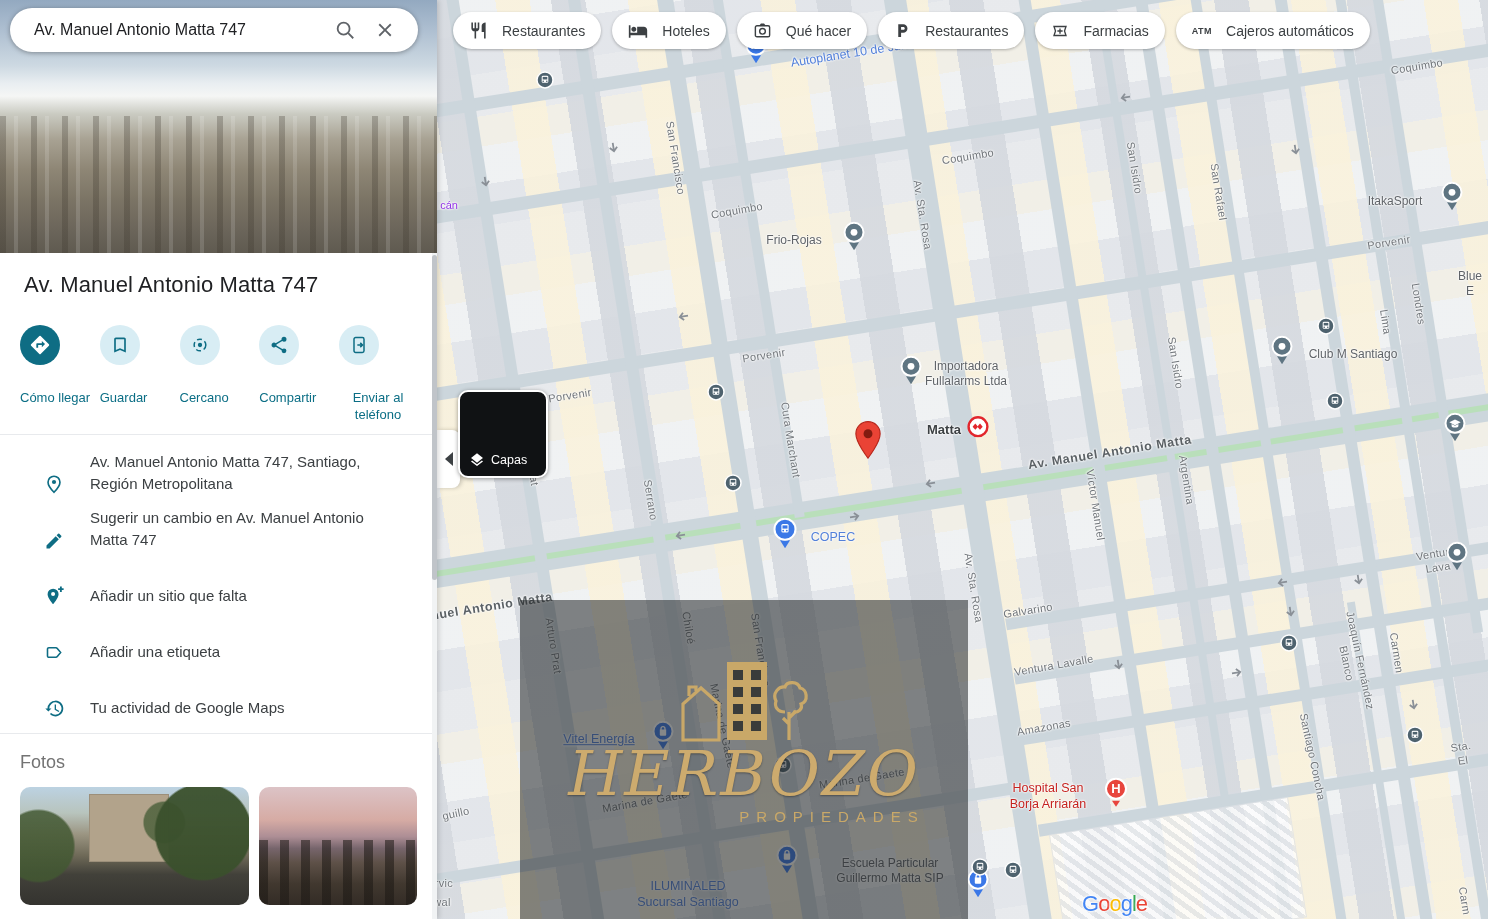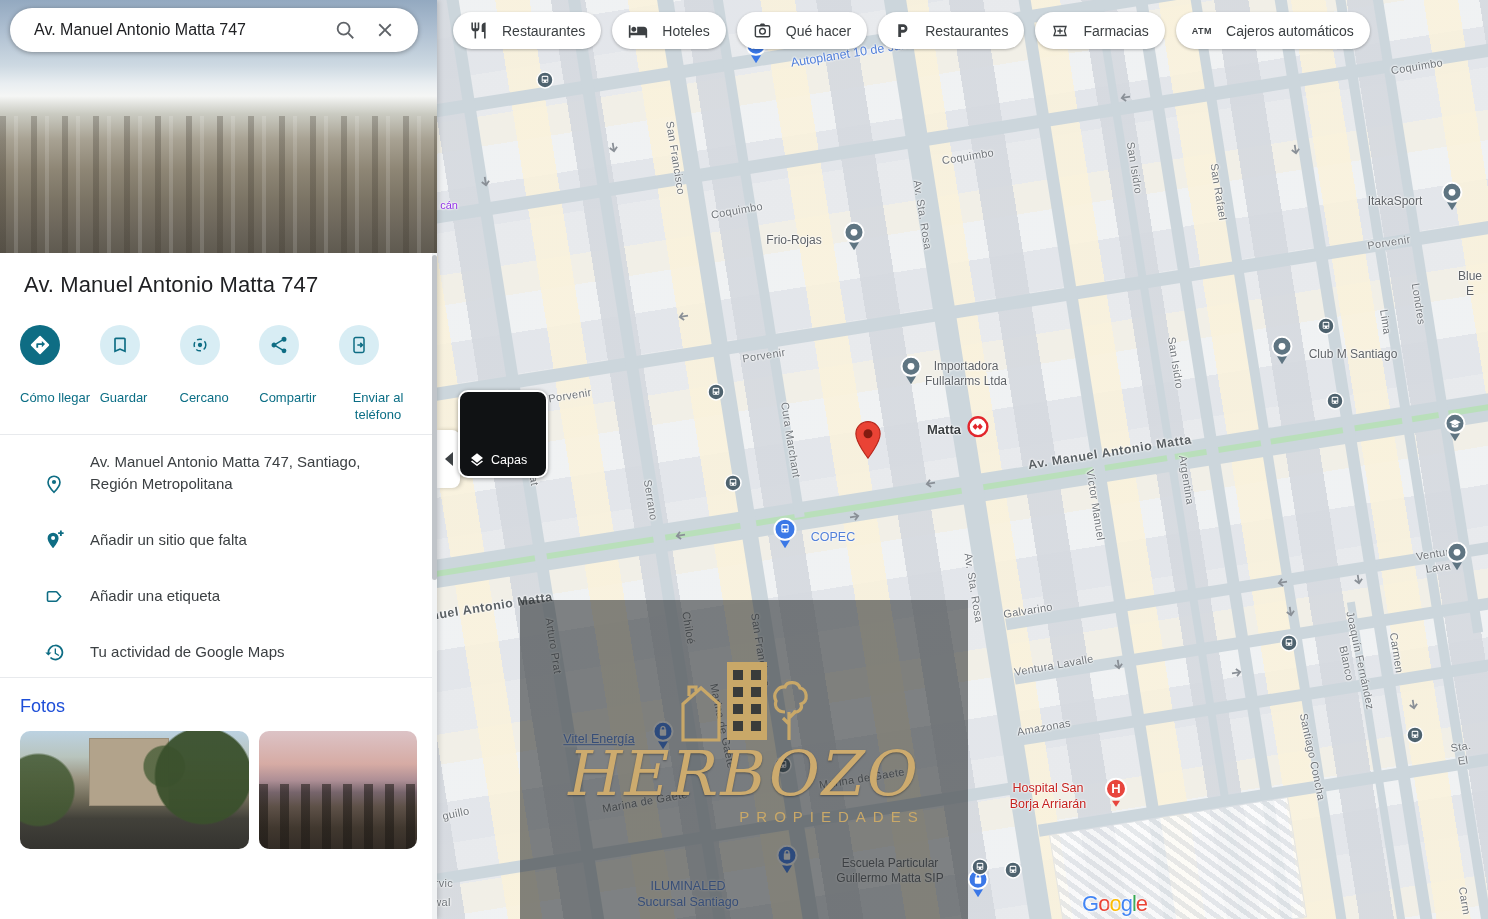--- a/index.html
+++ b/index.html
@@ -64,21 +64,21 @@
   .divider{height:1px;background:#e8eaed;margin:0}
   .actions{display:flex;justify-content:space-between;padding:12px 20px 10px;}
   .action{display:flex;flex-direction:column;align-items:flex-start;gap:25px;width:78px;cursor:pointer;background:none;border:none;padding:0}
   .acirc{width:40px;height:40px;border-radius:50%;background:#d8edf4;display:flex;align-items:center;justify-content:center}
   .acirc.primary{background:#0e6d84}
   .alabel{font-size:13px;color:#0b6e85;line-height:1.3;text-align:center}
   .details{padding:10px 0 8px}
   .drow{display:flex;align-items:flex-end;min-height:44px;padding:6px 18px;cursor:pointer}
   .dicon{width:72px;display:flex;justify-content:center;flex:none}
   .dtext{font-size:15px;color:#3c4043;line-height:1.45;padding-right:34px}
-  .photos-h{font-size:18px;font-weight:500;color:#1d4ed8;margin:0;padding:18px 20px 14px}
+  .photos-h{font-size:18px;font-weight:500;color:#737373;margin:0;padding:18px 20px 14px}
   .photos{display:flex;gap:10px;padding:0 20px}
   .thumb{height:118px;border-radius:10px;position:relative;overflow:hidden;cursor:pointer}
   .thumb-street{flex:1.45;background:linear-gradient(180deg,#bcd2e2 0%,#b8c4bd 22%,#9b9582 40%,#6f6a58 58%,#42413a 74%,#34332f 100%)}
   .thumb-street::after{content:"";position:absolute;left:30%;top:6%;width:35%;height:58%;background:#b2a38b;box-shadow:inset 0 0 0 1px rgba(0,0,0,.12)}
   .thumb-street::before{content:"";position:absolute;inset:0;z-index:1;background:
       radial-gradient(circle at 80% 38%, rgba(58,80,44,.95) 0 24%, rgba(0,0,0,0) 25%),
       radial-gradient(circle at 8% 50%, rgba(66,88,50,.85) 0 16%, rgba(0,0,0,0) 17%),
       radial-gradient(circle at 63% 30%, rgba(72,94,56,.8) 0 12%, rgba(0,0,0,0) 13%)}
   .thumb-skyline{flex:1;background:linear-gradient(180deg,#dcc3c6 0%,#d6aba4 28%,#ad8e95 42%,#77656c 52%,#5e5148 64%,#41382f 82%,#332c26 100%)}
   .thumb-skyline::after{content:"";position:absolute;left:0;right:0;top:45%;bottom:0;
@@ -531,20 +531,28 @@
         <span class="dicon">
           <svg width="22" height="22" viewBox="0 0 24 24" fill="none" stroke="#0e6d84" stroke-width="1.8">
             <path d="M12 21s-6.5-6.6-6.5-11a6.5 6.5 0 1 1 13 0c0 4.4-6.5 11-6.5 11z"></path>
             <circle cx="12" cy="9.8" r="2.3" fill="#0e6d84" stroke="none"></circle>
           </svg>
         </span>
         <span class="dtext">Av. Manuel Antonio Matta 747, Santiago, Región Metropolitana</span>
       </div>
       <div class="drow">
         <span class="dicon">
+          <svg width="20" height="20" viewBox="0 0 24 24" fill="#0e6d84">
+            <path d="M3 17.25V21h3.75L17.81 9.94l-3.75-3.75L3 17.25zM20.71 7.04c.39-.39.39-1.02 0-1.41l-2.34-2.34a.996.996 0 0 0-1.41 0l-1.83 1.83 3.75 3.75 1.83-1.83z"></path>
+          </svg>
+        </span>
+        <span class="dtext">Sugerir un cambio en Av. Manuel Antonio Matta 747</span>
+      </div>
+      <div class="drow">
+        <span class="dicon">
           <svg width="22" height="22" viewBox="0 0 24 24" fill="#0e6d84">
             <path d="M11 4a6 6 0 0 0-6 6c0 4.2 6 10.8 6 10.8S17 14.2 17 10a6 6 0 0 0-6-6zm0 8a2.2 2.2 0 1 1 0-4.4A2.2 2.2 0 0 1 11 12z"></path>
             <path d="M18.5 1.5h2v2h2v2h-2v2h-2v-2h-2v-2h2z"></path>
           </svg>
         </span>
         <span class="dtext">Añadir un sitio que falta</span>
       </div>
       <div class="drow">
         <span class="dicon">
           <svg width="21" height="21" viewBox="0 0 24 24" fill="none" stroke="#0e6d84" stroke-width="1.8">

